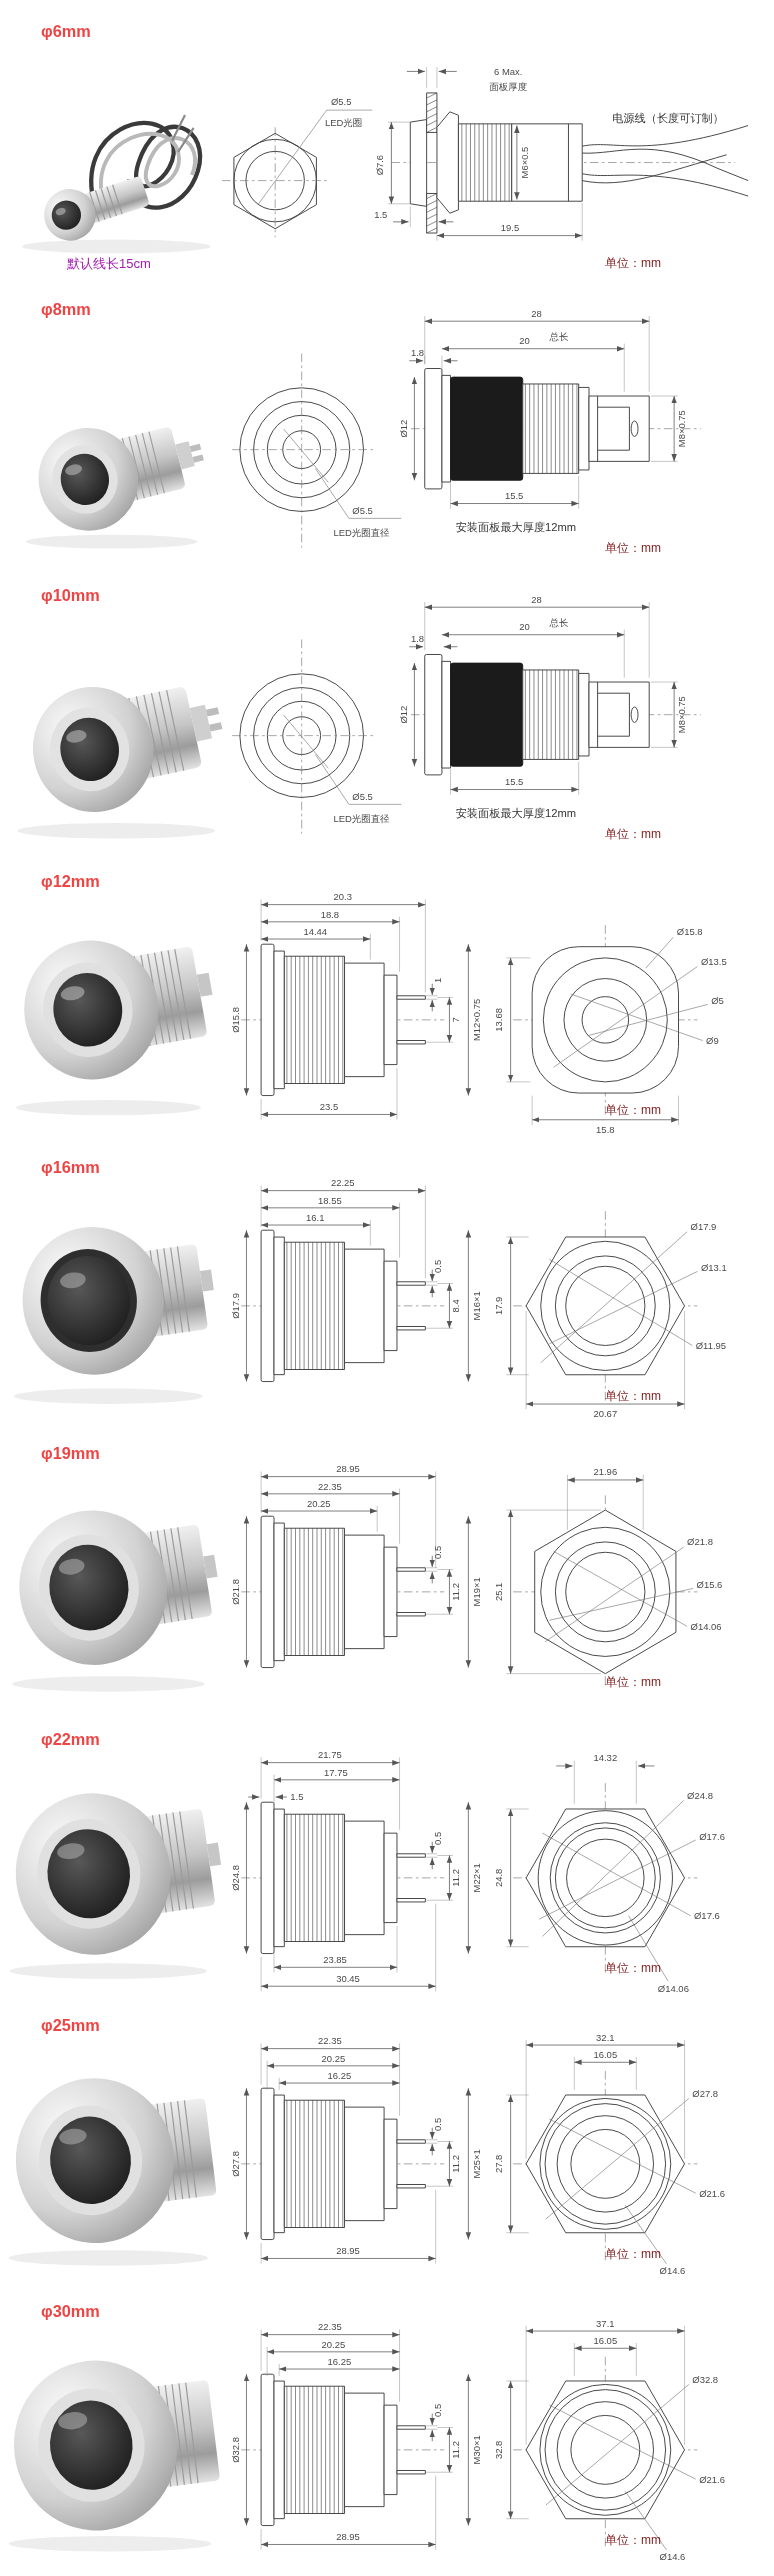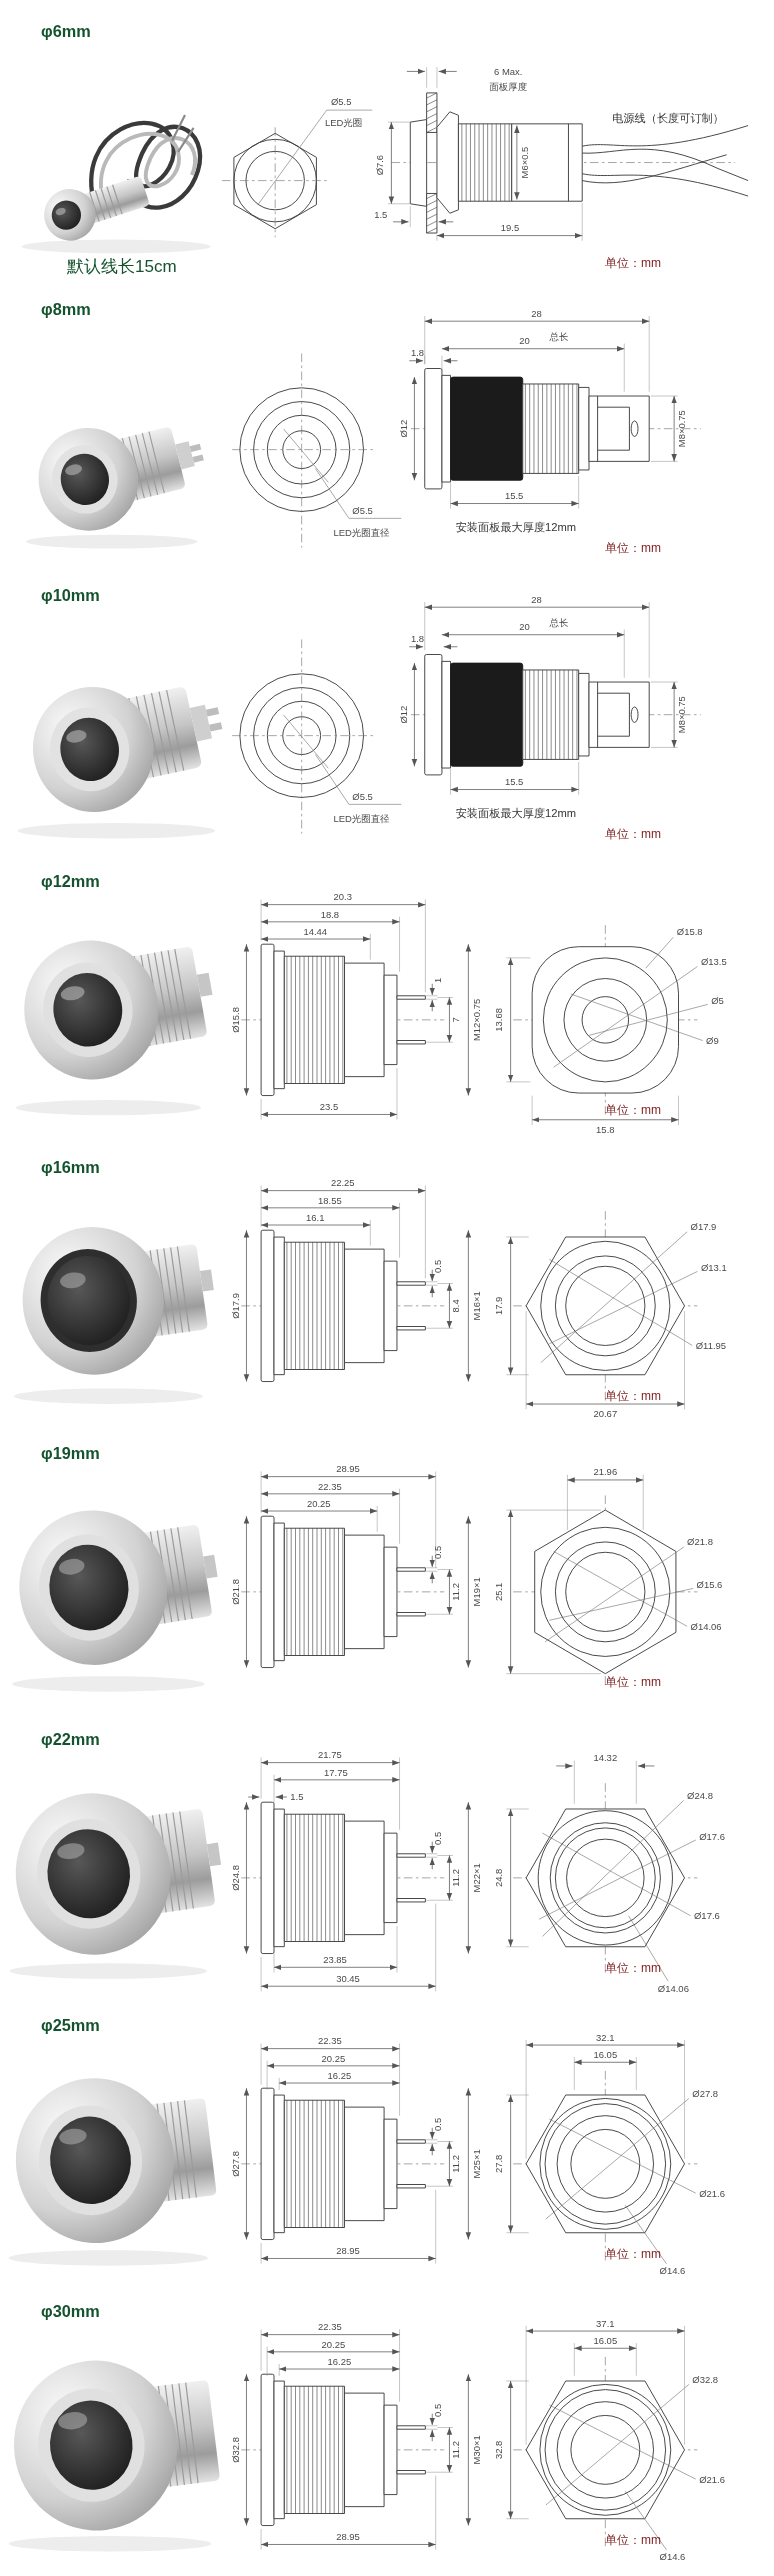--- a/index.html
+++ b/index.html
@@ -1,21 +1,21 @@
 <!DOCTYPE html>
 <html style="font-size:13.8px"><head>
 <meta charset="utf-8">
 <style>
   html,body{margin:0;padding:0;background:#fff;}
   body{width:774px;font-family:"Liberation Sans",sans-serif;}
   .sec{position:relative;width:774px;height:286px;background:#fff;overflow:hidden;}
   .sec.first{height:291px;}
-  .hdr{position:absolute;left:41px;top:8.6px;font-weight:bold;font-size:16.3px;color:#14532d;}
+  .hdr{position:absolute;left:41px;top:8.6px;font-weight:bold;font-size:16.3px;color:#ef4444;}
   .sec.first .hdr{top:22.4px;}
-  .caption{position:absolute;font-size:17px;color:#14532d;}
+  .caption{position:absolute;font-size:13px;color:#a21caf;}
   .unit{position:absolute;left:605px;font-size:12px;color:#7f1d1d;}
   .abs{position:absolute;}
   svg{overflow:visible;}
   .ln{stroke:#3f3f3f;stroke-width:1.1;fill:none;stroke-linejoin:round;}
   .lnf{stroke:#3f3f3f;stroke-width:1.1;fill:#fff;stroke-linejoin:round;}
   .dark{fill:#1b1b1b;stroke:#1b1b1b;}
   .th{stroke:#3f3f3f;stroke-width:.7;fill:none;}
   .dim{stroke:#5a5a5a;stroke-width:.9;fill:none;marker-start:url(#aS);marker-end:url(#aE);}
   .dimo{stroke:#5a5a5a;stroke-width:.9;fill:none;}
   .ext{stroke:#909090;stroke-width:.6;}

